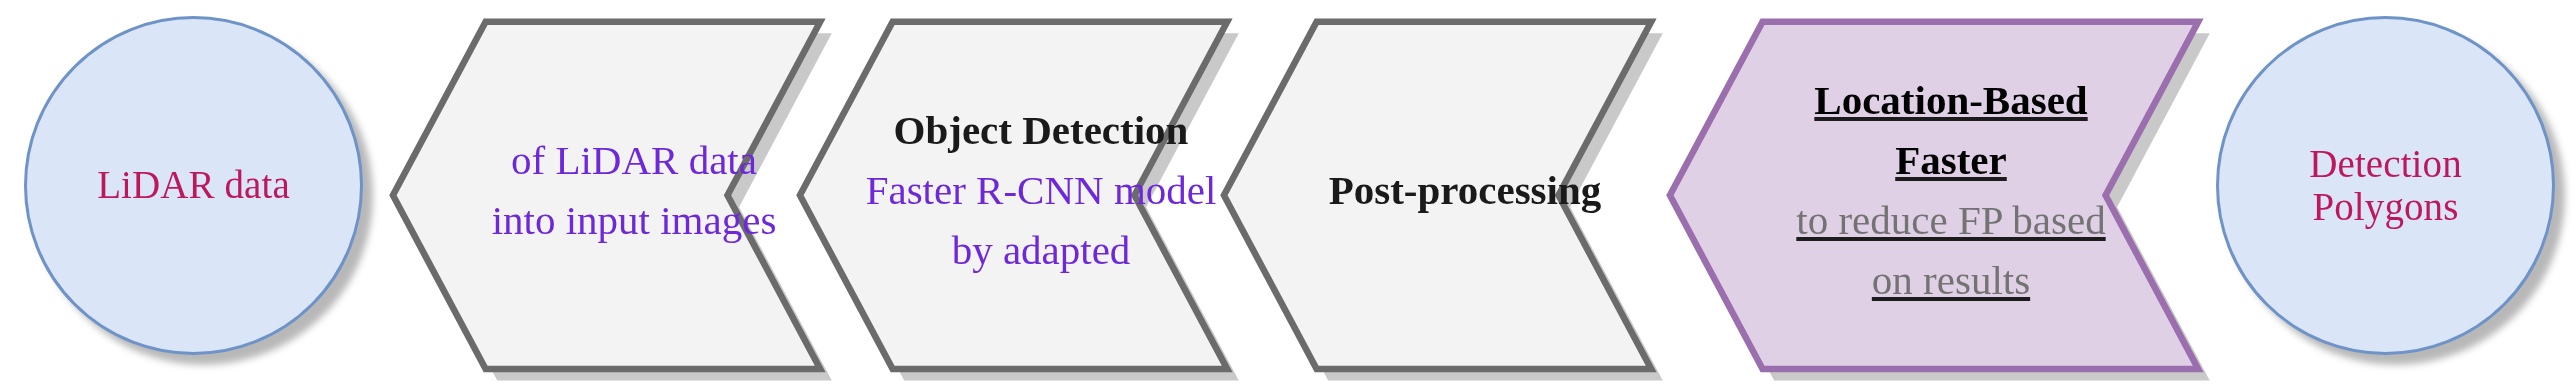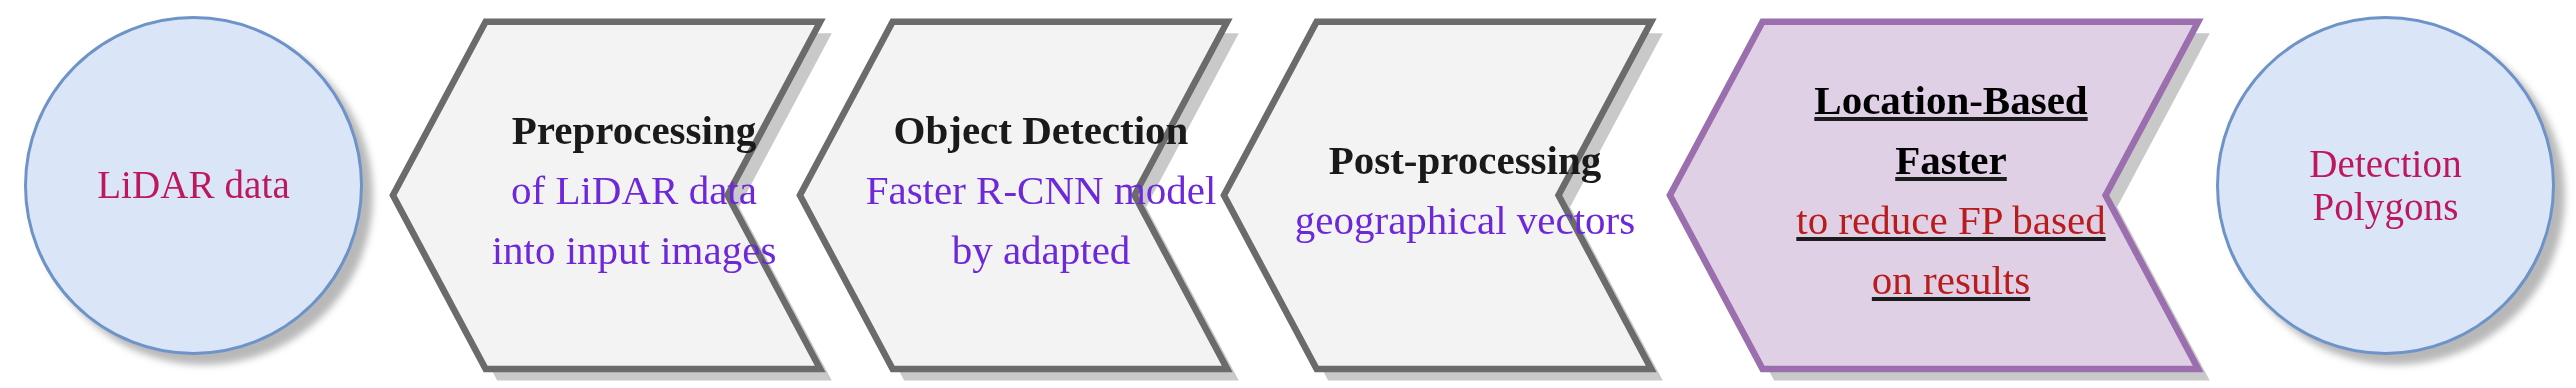--- a/index.html
+++ b/index.html
@@ -75,21 +75,21 @@
   .chev-text .ln {
     font-size: 41px;
     line-height: 1.46;
     white-space: nowrap;
     color: #6d28d9;
   }
   .chev-text .ln.strong {
     font-weight: bold;
     color: #1a1a1a;
   }
-  .purple .chev-text .ln { color: #b91c1c; }
+  .purple .chev-text .ln { color: #737373; }
   .purple .chev-text .ln.strong { color: #000000; }
 
   
   #chev-1 { left: 377px;  width: 449px; }
   #chev-2 { left: 784px; width: 449px; }
   #chev-3 { left: 1208px; width: 449px; }
   #chev-4 { left: 1654px; width: 550px; }
 
   #chev-1 .chev-text { left: 87px; width: 340px; }
   #chev-2 .chev-text { left: 87px; width: 340px; }
@@ -104,21 +104,20 @@
   <div id="circle-start" class="node-circle">
     <span class="circle-label">LiDAR data</span>
   </div>
 
   <div id="chev-1" class="chevron">
     <svg viewBox="0 0 620 492" preserveAspectRatio="none">
       <polygon points="22,252 150,492 612,492 484,252 612,12 150,12" fill="#bfbfbf" opacity="0.85" transform="translate(16,16)"></polygon>
       <polygon points="22,252 150,492 612,492 484,252 612,12 150,12" fill="#f3f3f3" stroke="#6b6b6b" stroke-width="9" stroke-linejoin="miter"></polygon>
     </svg>
     <div class="chev-text">
-      <span class="ln strong">Preprocessing</span>
       <span class="ln">of LiDAR data</span>
       <span class="ln">into input images</span>
     </div>
   </div>
 
   <div id="chev-2" class="chevron">
     <svg viewBox="0 0 620 492" preserveAspectRatio="none">
       <polygon points="22,252 150,492 612,492 484,252 612,12 150,12" fill="#bfbfbf" opacity="0.85" transform="translate(16,16)"></polygon>
       <polygon points="22,252 150,492 612,492 484,252 612,12 150,12" fill="#f3f3f3" stroke="#6b6b6b" stroke-width="9" stroke-linejoin="miter"></polygon>
     </svg>
@@ -129,21 +128,20 @@
     </div>
   </div>
 
   <div id="chev-3" class="chevron">
     <svg viewBox="0 0 620 492" preserveAspectRatio="none">
       <polygon points="22,252 150,492 612,492 484,252 612,12 150,12" fill="#bfbfbf" opacity="0.85" transform="translate(16,16)"></polygon>
       <polygon points="22,252 150,492 612,492 484,252 612,12 150,12" fill="#f3f3f3" stroke="#6b6b6b" stroke-width="9" stroke-linejoin="miter"></polygon>
     </svg>
     <div class="chev-text">
       <span class="ln strong">Post-processing</span>
-      <span class="ln">geographical vectors</span>
     </div>
   </div>
 
   <div id="chev-4" class="chevron purple">
     <svg viewBox="0 0 760 492" preserveAspectRatio="none">
       <polygon points="22,252 150,492 752,492 624,252 752,12 150,12" fill="#bfbfbf" opacity="0.85" transform="translate(16,16)"></polygon>
       <polygon points="22,252 150,492 752,492 624,252 752,12 150,12" fill="#dfd0e6" stroke="#9b6fae" stroke-width="9" stroke-linejoin="miter"></polygon>
     </svg>
     <div class="chev-text">
       <span class="ln strong">Location-Based</span>

